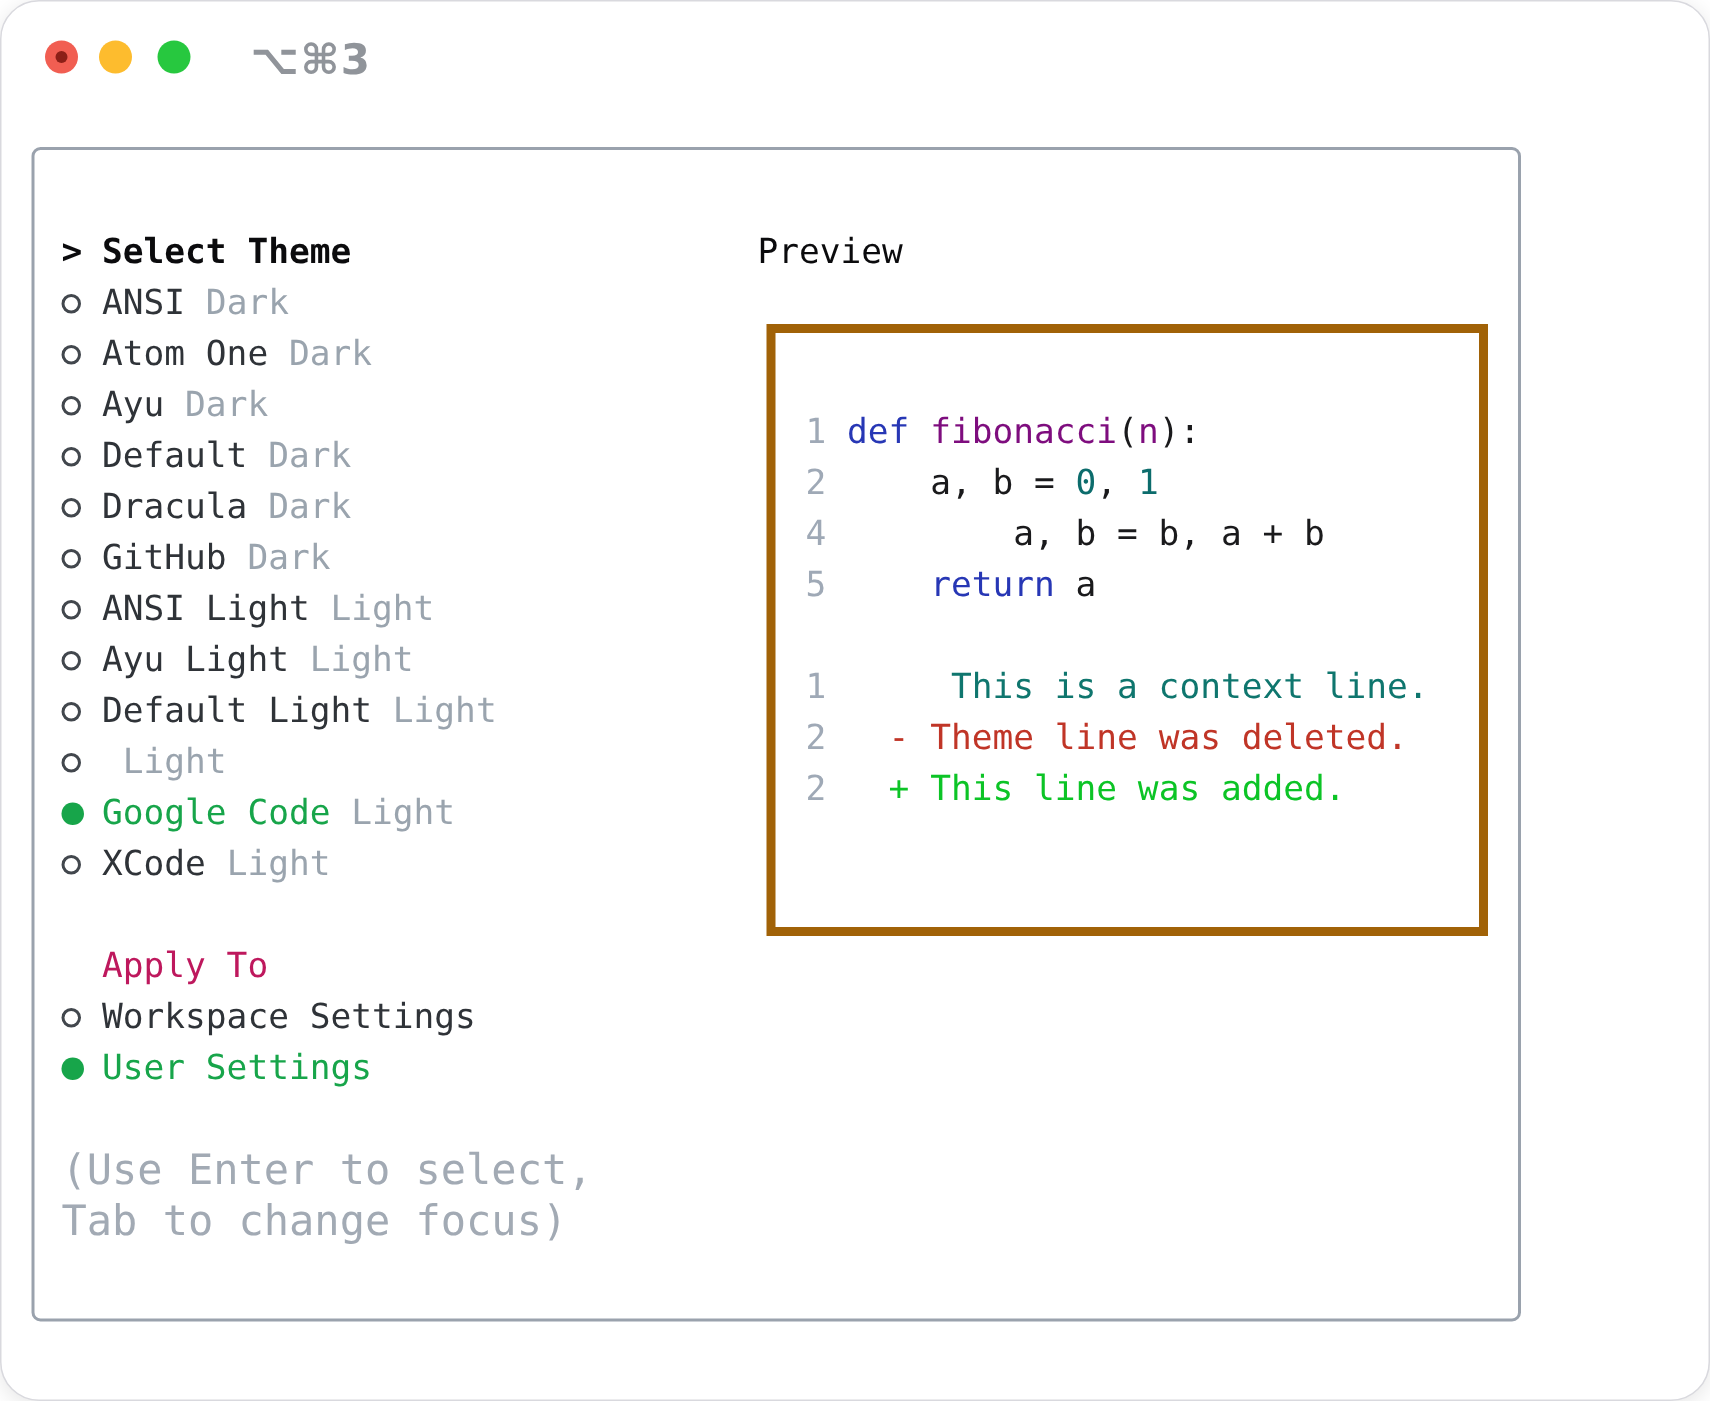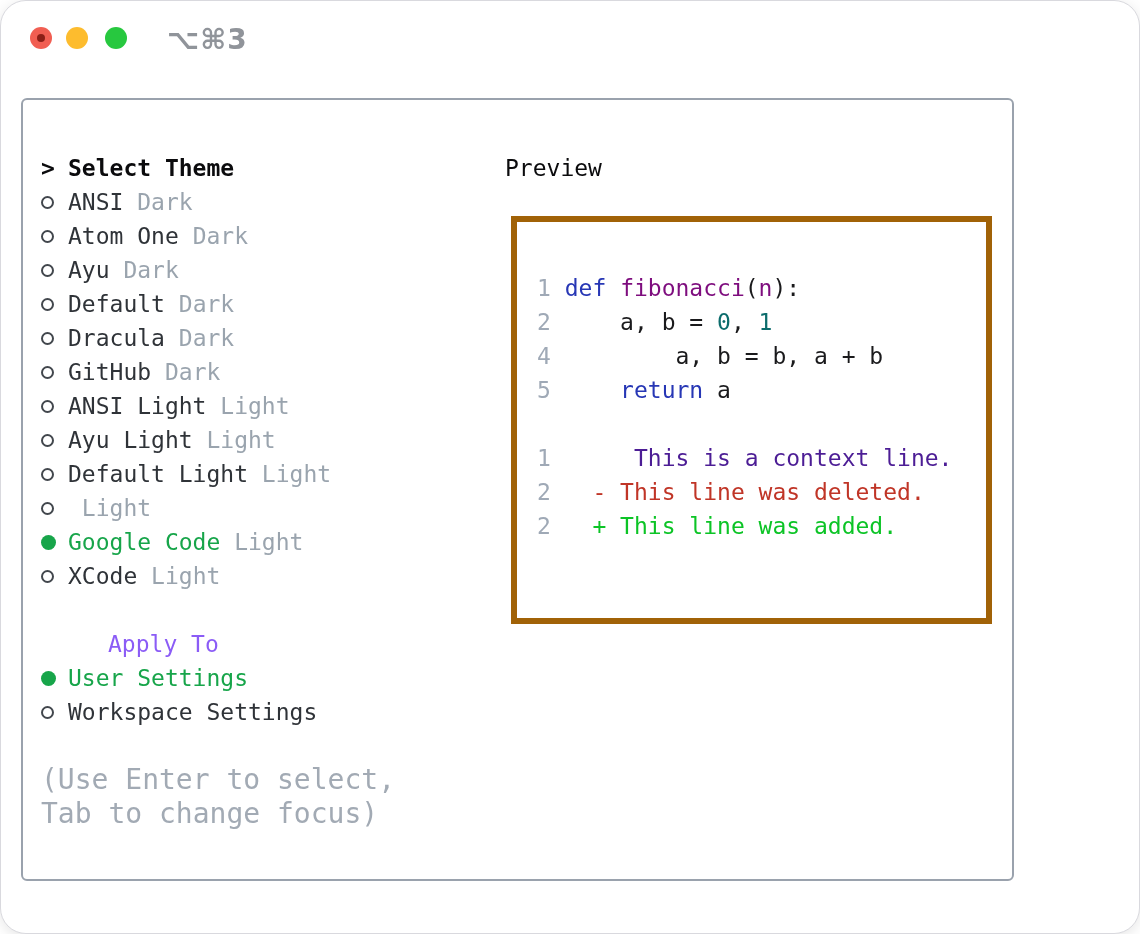--- a/index.html
+++ b/index.html
@@ -37,42 +37,42 @@
   .row{ display:flex; align-items:center; height:34px; font-size:23px; color:#2f3338; }
   .marker{ width:27px; flex:0 0 27px; display:flex; align-items:center; }
   .pointer{ font-weight:700; color:#0b0b0d; }
   .circle{ width:13px; height:13px; border-radius:50%; border:2px solid #42474d; }
   .circle.sel{ border:none; width:15px; height:15px; background:#17a54a; }
   .header-label{ font-weight:700; color:#0b0b0d; }
   .label{ white-space:pre; }
   .label.sel{ color:#17a54a; }
   .variant{ color:#9aa4ae; white-space:pre; }
   .apply-to{ margin-top:34px; }
-  .apply-header{ color:#8b5cf6;margin-left:40px; }
+  .apply-header{ color:#be185d; }
   .hint{
     margin-top:34px; width:404px; font-size:28px; line-height:34px; color:#a2aab4;
   }
 
   
   .preview-header{
     position:absolute; left:482px; top:51px; height:34px; display:flex; align-items:center;
     font-size:23px; font-weight:400; color:#0b0b0d;
   }
   .preview-box{
     position:absolute; left:488px; top:116px; width:481px; height:408px;
     border:6px solid #a16207; background:#ffffff; overflow:hidden;
   }
   #preview-code{ padding:49px 0 0 20px; }
   .pline{ height:34px; line-height:34px; font-size:23px; white-space:pre; }
   .ln  { color:#9fa9b6; }
   .pln { color:#1a1a1c; }
   .kw  { color:#2737b5; }
   .fn  { color:#7e0d7e; }
   .num { color:#0c6c6c; }
-  .ctx { color:#4c1d95; }
+  .ctx { color:#0f766e; }
   .del { color:#c03527; }
   .add { color:#0cc426; }
 </style>
 </head>
 <body>
 
 <div class="window">
   <div class="titlebar">
     <span class="tl red">
         <span class="dot"></span>
@@ -176,44 +176,44 @@
         </div>
 
       <div class="apply-to">
         <div class="row">
           <span class="marker"></span>
           <span class="apply-header">Apply To</span>
         </div>
         <div id="apply-options">
             <div class="row">
               <span class="marker">
+                <span class="circle"></span>
+              </span>
+              <span class="label">Workspace Settings</span>
+            </div>
+            <div class="row">
+              <span class="marker">
                 <span class="circle sel"></span>
               </span>
               <span class="label sel">User Settings</span>
-            </div>
-            <div class="row">
-              <span class="marker">
-                <span class="circle"></span>
-              </span>
-              <span class="label">Workspace Settings</span>
             </div>
           </div>
       </div>
 
       <div class="hint">(Use Enter to select, Tab to change focus)</div>
     </div>
 
     <div class="preview-header">Preview</div>
     <div class="preview-box">
       <div id="preview-code">
           <div class="pline"><span class="ln">1</span><span class="pln"> </span><span class="kw">def</span><span class="pln"> </span><span class="fn">fibonacci</span><span class="pln">(</span><span class="fn">n</span><span class="pln">):</span></div>
           <div class="pline"><span class="ln">2</span><span class="pln">     a, b = </span><span class="num">0</span><span class="pln">, </span><span class="num">1</span></div>
           <div class="pline"><span class="ln">4</span><span class="pln">         a, b = b, a + b</span></div>
           <div class="pline"><span class="ln">5</span><span class="pln">     </span><span class="kw">return</span><span class="pln"> a</span></div>
           <div class="pline">&nbsp;</div>
           <div class="pline"><span class="ln">1</span><span class="ctx">      This is a context line.</span></div>
-          <div class="pline"><span class="ln">2</span><span class="pln">   </span><span class="del">- This line was deleted.</span></div>
+          <div class="pline"><span class="ln">2</span><span class="pln">   </span><span class="del">- Theme line was deleted.</span></div>
           <div class="pline"><span class="ln">2</span><span class="pln">   </span><span class="add">+ This line was added.</span></div>
         </div>
     </div>
 
   </div>
 </div>
 
 </body></html>

